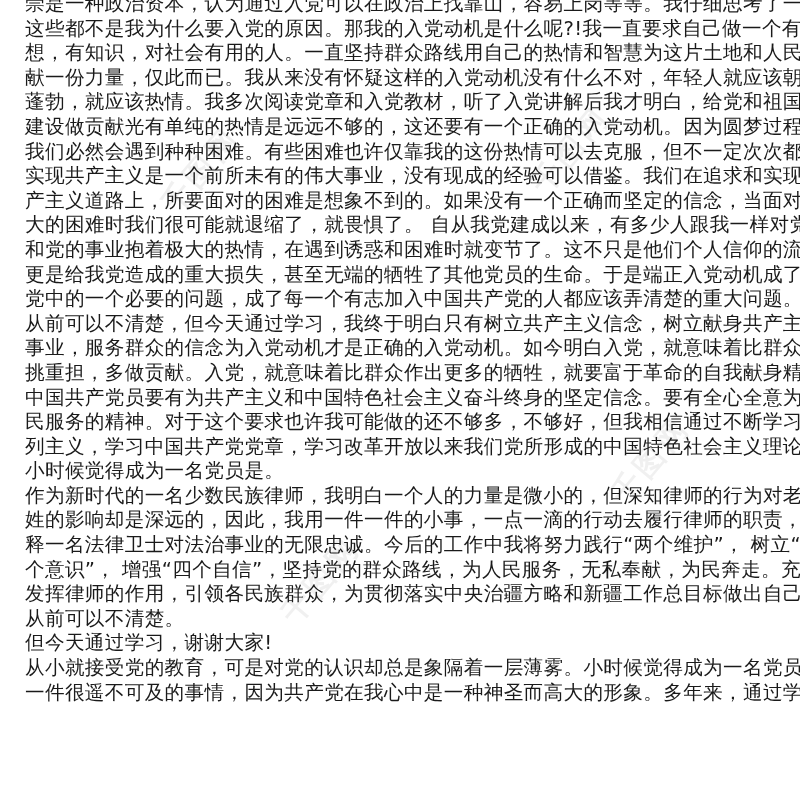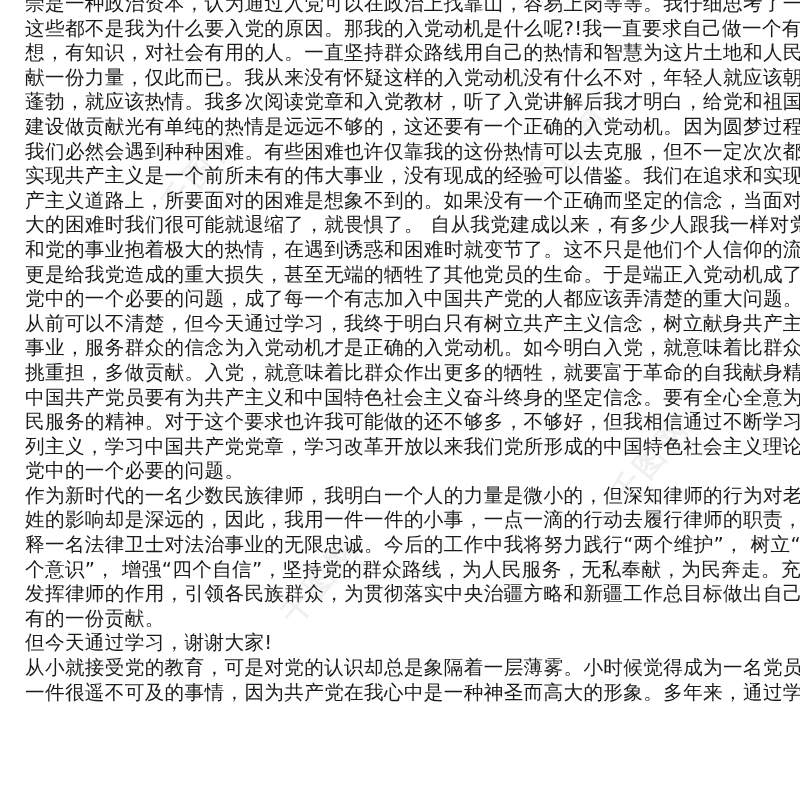--- a/index.html
+++ b/index.html
@@ -54,27 +54,27 @@
   <div class="line">大的困难时我们很可能就退缩了，就畏惧了。  自从我党建成以来，有多少人跟我一样对党</div>
   <div class="line">和党的事业抱着极大的热情，在遇到诱惑和困难时就变节了。这不只是他们个人信仰的流失，</div>
   <div class="line">更是给我党造成的重大损失，甚至无端的牺牲了其他党员的生命。于是端正入党动机成了入</div>
   <div class="line">党中的一个必要的问题，成了每一个有志加入中国共产党的人都应该弄清楚的重大问题。我</div>
   <div class="line">从前可以不清楚，但今天通过学习，我终于明白只有树立共产主义信念，树立献身共产主义</div>
   <div class="line">事业，服务群众的信念为入党动机才是正确的入党动机。如今明白入党，就意味着比群众多</div>
   <div class="line">挑重担，多做贡献。入党，就意味着比群众作出更多的牺牲，就要富于革命的自我献身精神。</div>
   <div class="line">中国共产党员要有为共产主义和中国特色社会主义奋斗终身的坚定信念。要有全心全意为人</div>
   <div class="line">民服务的精神。对于这个要求也许我可能做的还不够多，不够好，但我相信通过不断学习马</div>
   <div class="line">列主义，学习中国共产党党章，学习改革开放以来我们党所形成的中国特色社会主义理论会</div>
-  <div class="line">党中的一个必要的问题。</div>
+  <div class="line">小时候觉得成为一名党员是。</div>
   <div class="line">作为新时代的一名少数民族律师，我明白一个人的力量是微小的，但深知律师的行为对老百</div>
   <div class="line">姓的影响却是深远的，因此，我用一件一件的小事，一点一滴的行动去履行律师的职责，诠</div>
   <div class="line">释一名法律卫士对法治事业的无限忠诚。今后的工作中我将努力践行“两个维护”，  树立“四</div>
   <div class="line">个意识”，  增强“四个自信”，坚持党的群众路线，为人民服务，无私奉献，为民奔走。充分</div>
   <div class="line">发挥律师的作用，引领各民族群众，为贯彻落实中央治疆方略和新疆工作总目标做出自己应</div>
-  <div class="line">有的一份贡献。</div>
+  <div class="line">从前可以不清楚。</div>
   <div class="line">但今天通过学习，谢谢大家!</div>
   <div class="line">从小就接受党的教育，可是对党的认识却总是象隔着一层薄雾。小时候觉得成为一名党员是</div>
   <div class="line">一件很遥不可及的事情，因为共产党在我心中是一种神圣而高大的形象。多年来，通过学习</div>
 </div>
 
 <div class="watermark" style="left:150px; top:150px;">千图网</div>
 <div class="watermark" style="left:520px; top:130px;">千图网</div>
 <div class="watermark" style="left:270px; top:560px;">千图网</div>
 <div class="watermark" style="left:600px; top:440px;">千图网</div>
 

